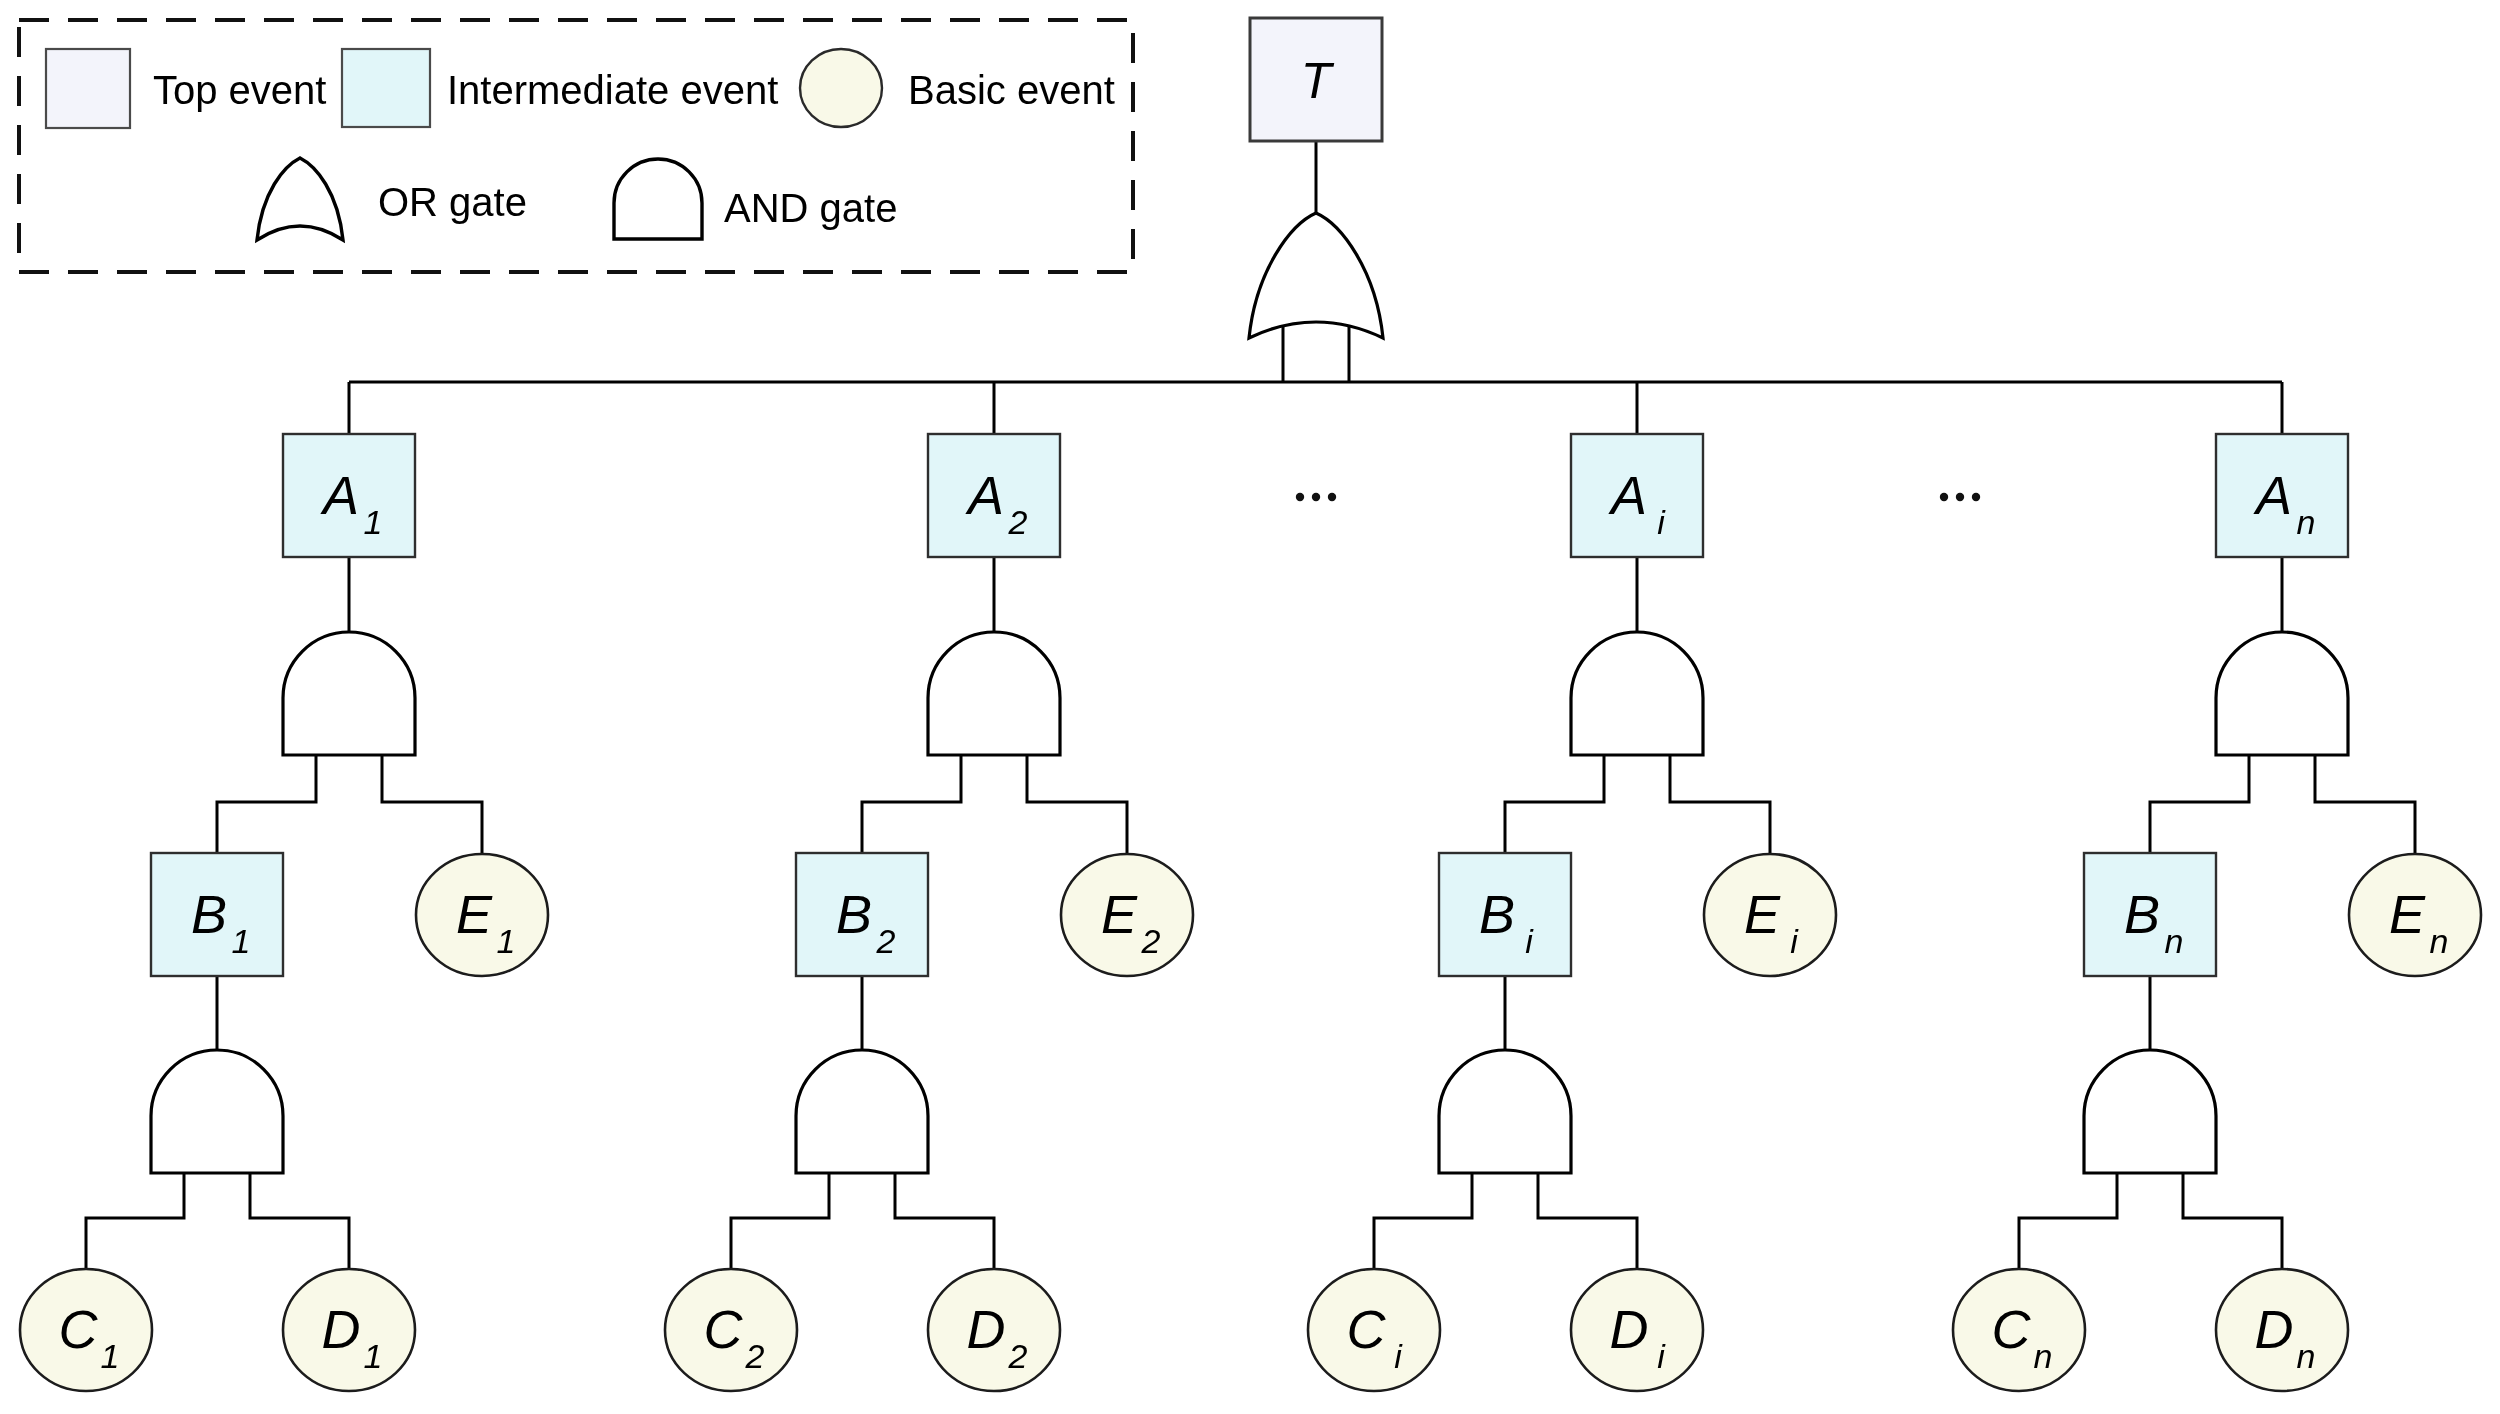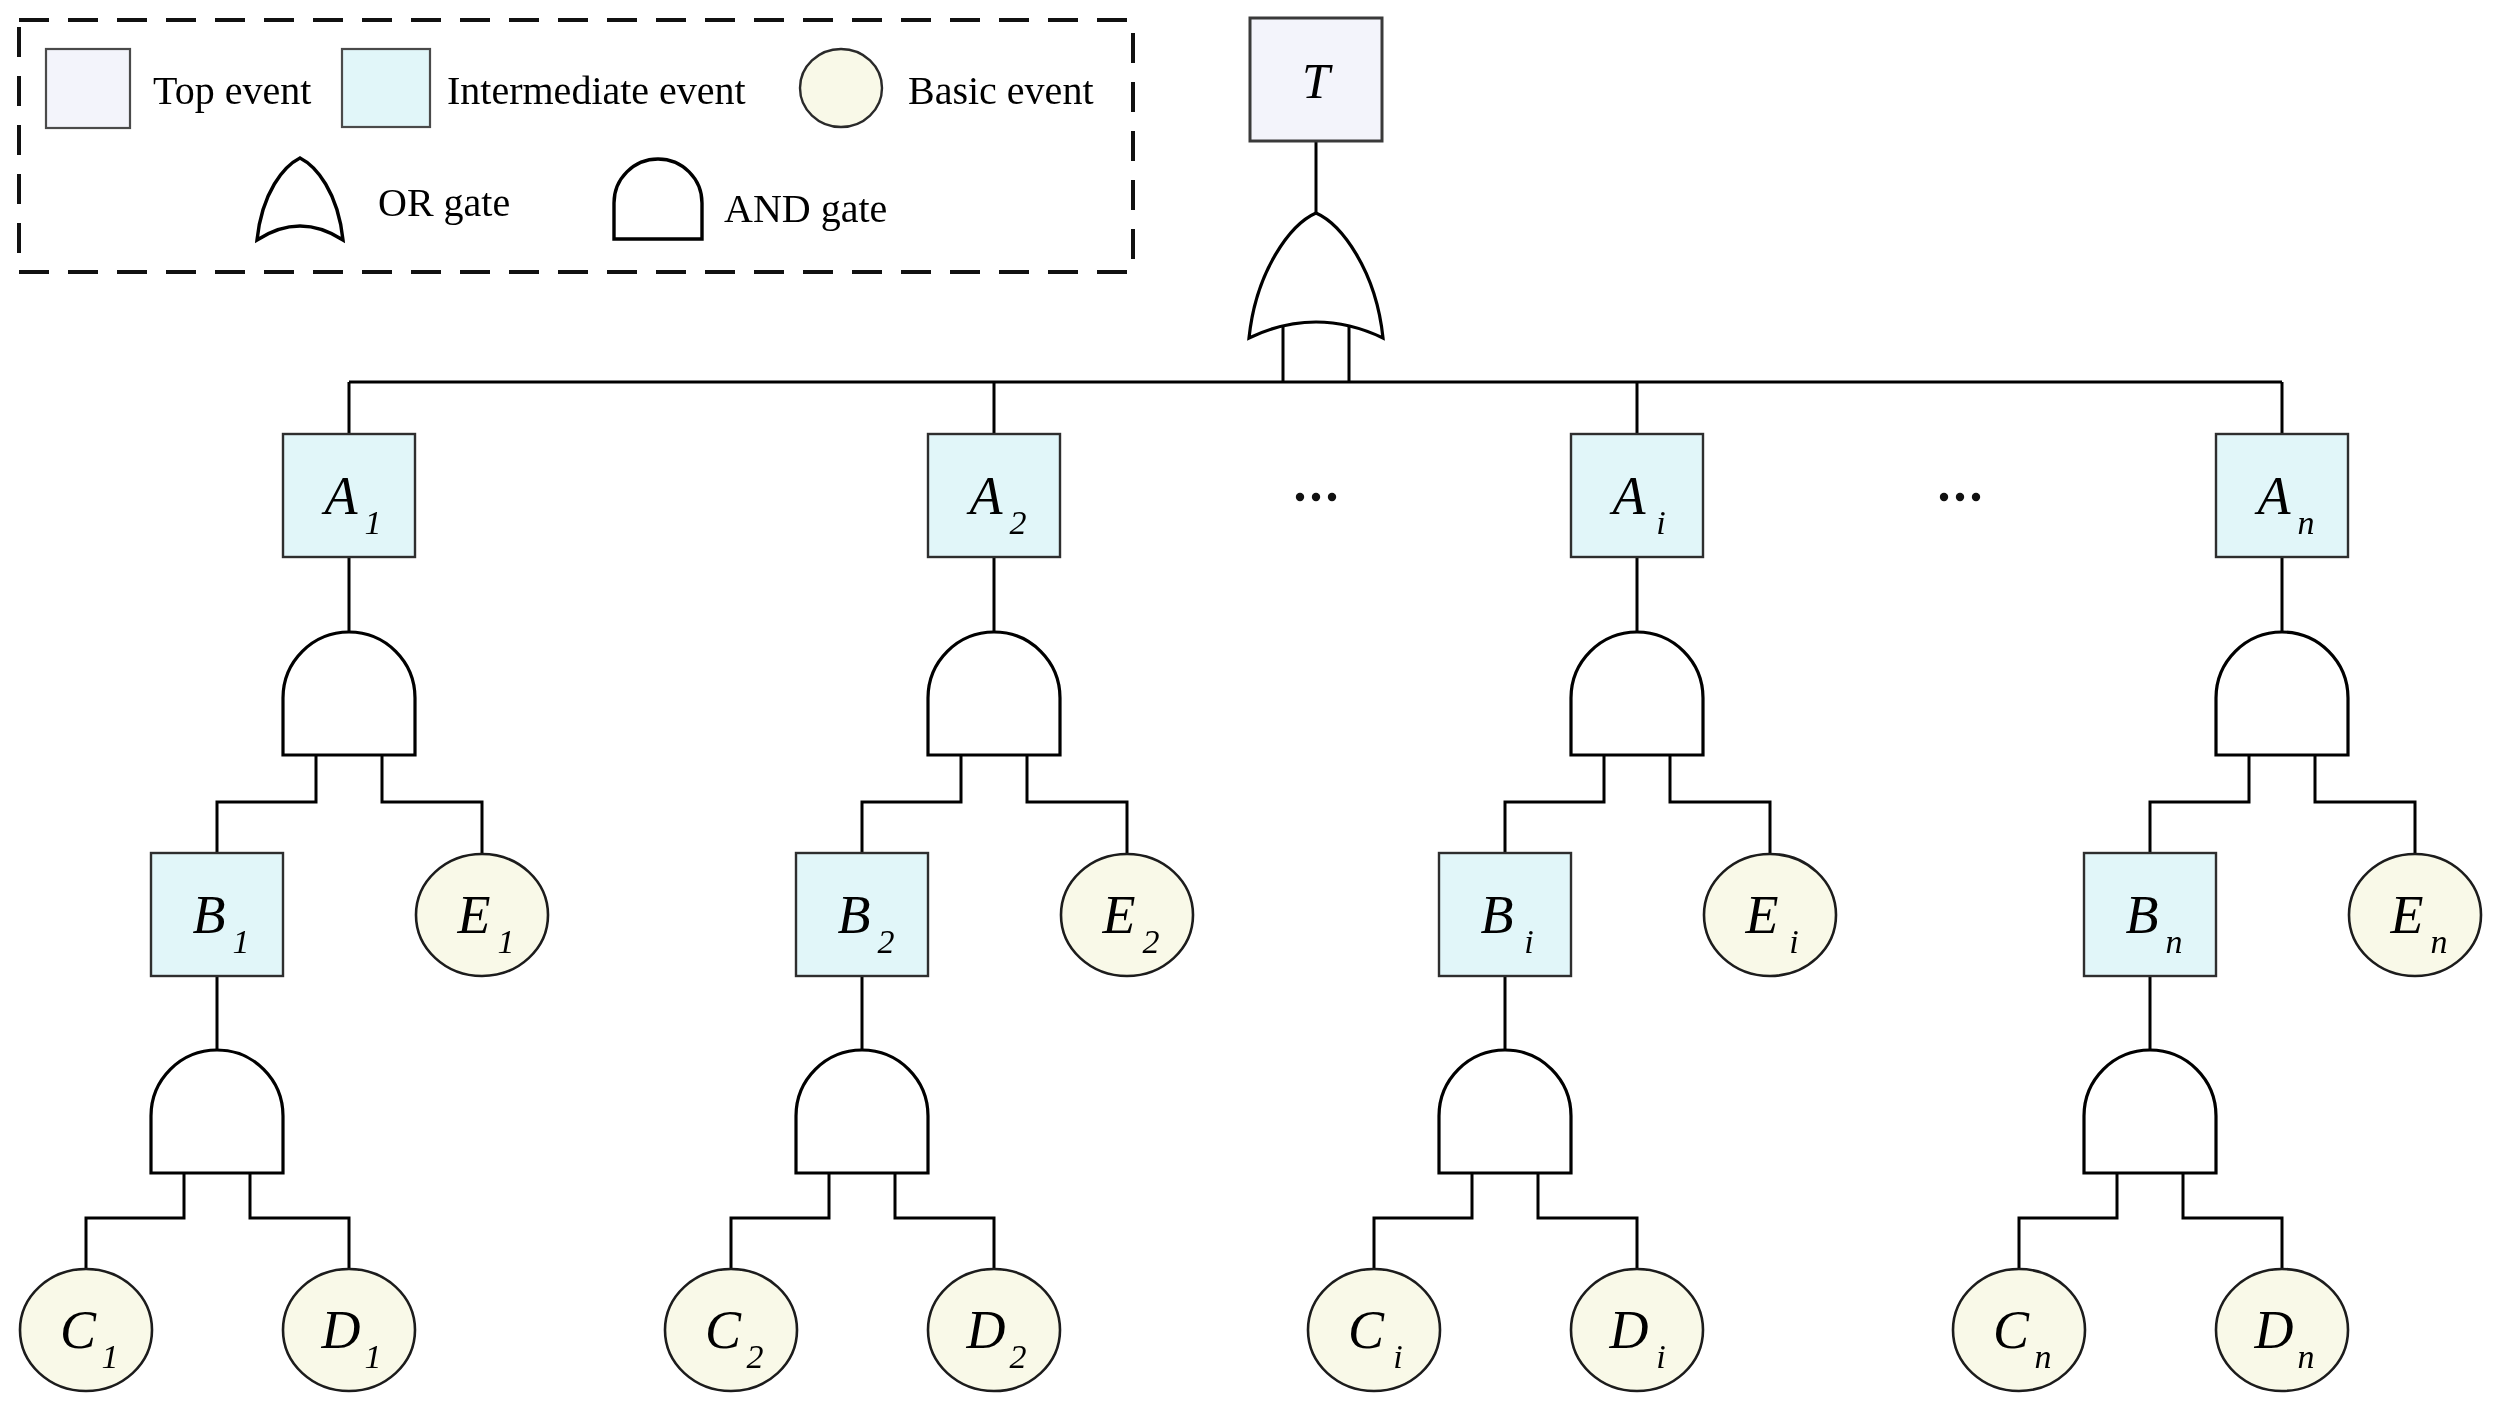--- a/index.html
+++ b/index.html
@@ -1,18 +1,18 @@
 <!DOCTYPE html>
 <html style="--top-event-fill: #f3f4fb; --intermediate-event-fill: #e1f6f9; --basic-event-fill: #f9f9e8; --line-color: #000000;"><head>
 <meta charset="utf-8">
 <style>
   html, body { margin: 0; padding: 0; background: #ffffff; }
   .stage {
     width: 2020px; height: 1414px; position: relative; background: #ffffff;
-    font-family: Liberation Serif, serif;
+    font-family: Liberation Sans, sans-serif;
   }
   svg { display: block; }
 
   .conn        { fill: none; stroke: var(--line-color, #000); stroke-width: 3; }
   .gate        { fill: #ffffff; stroke: var(--line-color, #000); stroke-width: 3.2; }
   .top-fill    { fill: var(--top-event-fill, #f3f4fb); stroke: #3a3a3a; stroke-width: 3; }
   .int-fill    { fill: var(--intermediate-event-fill, #e1f6f9); stroke: #2e2e2e; stroke-width: 2.4; }
   .basic-fill  { fill: var(--basic-event-fill, #f9f9e8); stroke: #1c1c1c; stroke-width: 2.6; }
 
   .legend-border { fill: none; stroke: #111111; stroke-width: 4; stroke-dasharray: 30 19; }

